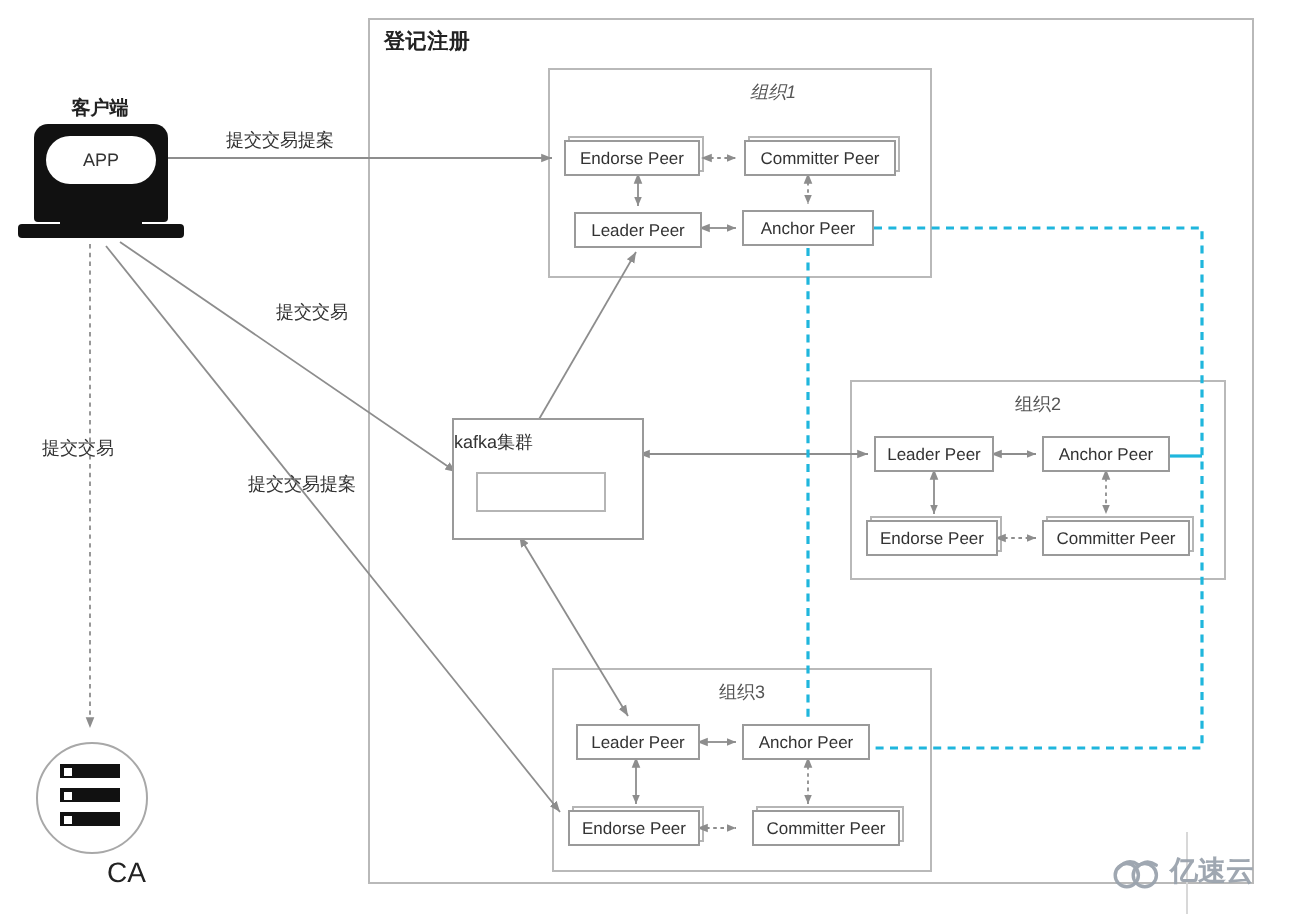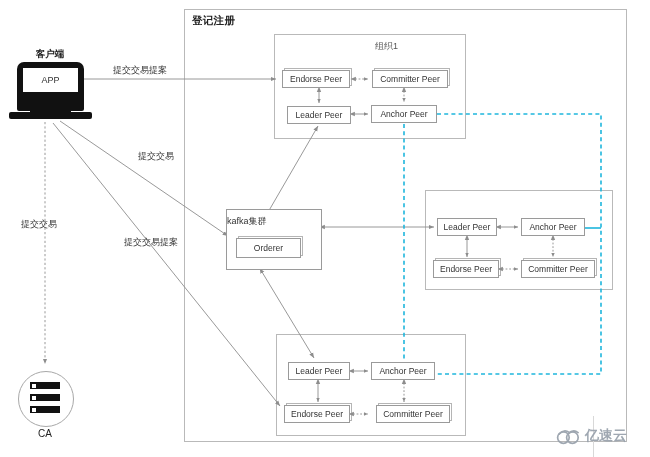--- a/index.html
+++ b/index.html
@@ -131,23 +131,23 @@
   .ca-bar {
     position: absolute;
     background: #111111;
   }
   .ca-dot {
     position: absolute;
     background: #ffffff;
   }
   .ca-label {
     position: absolute;
-    font-size: 10px;
+    font-size: 14px;
     color: #222;
-    text-align: center;
+    text-align: right;
     white-space: nowrap;
   }
 
   
   .edge-label {
     position: absolute;
     font-size: 9px;
     color: #333;
     white-space: nowrap;
     background: transparent;
@@ -194,78 +194,80 @@
 
 <div id="canvas">
 
   <div class="abs net-box" style="left:184px; top:9px; width:443px; height:433px;"></div>
   <div class="net-title" style="left:192px; top:14px;">登记注册</div>
 
   <div class="laptop-label" style="left:22px; top:48px; width:56px;">客户端</div>
 
   <div>
     <div class="laptop-screen-outer" style="left:17px; top:62px; width:67px; height:49px;"></div>
-    <div class="laptop-screen-inner" style="left:23px; top:68px; width:55px; height:24px;">APP</div>
+    <div class="laptop-screen-inner" style="left:23px; top:68px; width:55px; height:24px;border-radius:13px;">APP</div>
     <div class="laptop-neck" style="left:30px; top:108px; width:41px; height:5px;"></div>
     <div class="laptop-base" style="left:9px; top:112px; width:83px; height:7px;"></div>
   </div>
 
   <div>
     <div class="ca-circle" style="left:18px; top:371px; width:54px; height:54px;"></div>
     <div class="ca-bar" style="left:30px; top:382px; width:30px; height:7px;"></div>
     <div class="ca-dot" style="left:32px; top:384px; width:4px; height:4px;"></div>
     <div class="ca-bar" style="left:30px; top:394px; width:30px; height:7px;"></div>
     <div class="ca-dot" style="left:32px; top:396px; width:4px; height:4px;"></div>
     <div class="ca-bar" style="left:30px; top:406px; width:30px; height:7px;"></div>
     <div class="ca-dot" style="left:32px; top:408px; width:4px; height:4px;"></div>
   </div>
   <div class="ca-label" style="left:17px; top:428px; width:56px;">CA</div>
 
   <div class="abs org-box" style="left:274px; top:34px; width:192px; height:105px;"></div>
-  <div class="org-title" style="left:274px; top:40px; width:225px;">组织1</div>
+  <div class="org-title" style="left:274px; top:40px; width:225px;font-style:italic;">组织1</div>
 
   <div>
     <div class="stack-l3" style="left:288px; top:64px; width:68px; height:18px;"></div>
     <div class="stack-l2" style="left:286px; top:66px; width:68px; height:18px;"></div>
     <div class="stack-l" style="left:284px; top:68px; width:68px; height:18px;"></div>
   </div>
   <div class="node" style="left:282px; top:70px; width:68px; height:18px;">Endorse Peer</div>
 
   <div>
     <div class="stack-l3" style="left:378px; top:64px; width:76px; height:18px;"></div>
     <div class="stack-l2" style="left:376px; top:66px; width:76px; height:18px;"></div>
     <div class="stack-l" style="left:374px; top:68px; width:76px; height:18px;"></div>
   </div>
   <div class="node" style="left:372px; top:70px; width:76px; height:18px;">Committer Peer</div>
 
   <div class="node" style="left:287px; top:106px; width:64px; height:18px;">Leader Peer</div>
 
   <div class="node" style="left:371px; top:105px; width:66px; height:18px;">Anchor Peer</div>
 
   <div class="abs org-box" style="left:425px; top:190px; width:188px; height:100px;"></div>
+  <div class="org-title" style="left:425px; top:196px; width:188px;">组织2</div>
 
   <div class="node" style="left:437px; top:218px; width:60px; height:18px;">Leader Peer</div>
 
   <div class="node" style="left:521px; top:218px; width:64px; height:18px;">Anchor Peer</div>
 
   <div>
     <div class="stack-l3" style="left:439px; top:254px; width:66px; height:18px;"></div>
     <div class="stack-l2" style="left:437px; top:256px; width:66px; height:18px;"></div>
     <div class="stack-l" style="left:435px; top:258px; width:66px; height:18px;"></div>
   </div>
   <div class="node" style="left:433px; top:260px; width:66px; height:18px;">Endorse Peer</div>
 
   <div>
     <div class="stack-l3" style="left:527px; top:254px; width:74px; height:18px;"></div>
     <div class="stack-l2" style="left:525px; top:256px; width:74px; height:18px;"></div>
     <div class="stack-l" style="left:523px; top:258px; width:74px; height:18px;"></div>
   </div>
   <div class="node" style="left:521px; top:260px; width:74px; height:18px;">Committer Peer</div>
 
   <div class="abs org-box" style="left:276px; top:334px; width:190px; height:102px;"></div>
+  <div class="org-title" style="left:276px; top:340px; width:190px;">组织3</div>
 
   <div class="node" style="left:288px; top:362px; width:62px; height:18px;">Leader Peer</div>
 
   <div class="node" style="left:371px; top:362px; width:64px; height:18px;">Anchor Peer</div>
 
   <div>
     <div class="stack-l3" style="left:290px; top:399px; width:66px; height:18px;"></div>
     <div class="stack-l2" style="left:288px; top:401px; width:66px; height:18px;"></div>
     <div class="stack-l" style="left:286px; top:403px; width:66px; height:18px;"></div>
   </div>
@@ -279,21 +281,20 @@
   <div class="node" style="left:376px; top:405px; width:74px; height:18px;">Committer Peer</div>
 
   <div class="abs kafka-box" style="left:226px; top:209px; width:96px; height:61px;">
     <div class="kafka-title" style="top:5px;">kafka集群</div>
   </div>
   <div>
     <div class="stack-l3" style="left:242px; top:232px; width:65px; height:20px; z-index:7;"></div>
     <div class="stack-l2" style="left:240px; top:234px; width:65px; height:20px; z-index:7;"></div>
     <div class="stack-l" style="left:238px; top:236px; width:65px; height:20px; z-index:7;"></div>
   </div>
-  <div class="node" style="left:236px; top:238px; width:65px; height:20px; z-index:8;">Orderer</div>
 
   <div class="edge-label" style="left:113px; top:64px;">提交交易提案</div>
   <div class="edge-label" style="left:138px; top:150px;">提交交易</div>
   <div class="edge-label" style="left:21px; top:218px;">提交交易</div>
   <div class="edge-label" style="left:124px; top:236px;">提交交易提案</div>
 
   <svg id="wires" viewBox="0 0 650 457" xmlns="http://www.w3.org/2000/svg">
     <defs>
       <marker id="ah" markerWidth="7" markerHeight="7" refX="6" refY="3" orient="auto" markerUnits="strokeWidth">
         <path d="M0,0.6 L6,3 L0,5.4 z" fill="#8d8d8d"></path>

